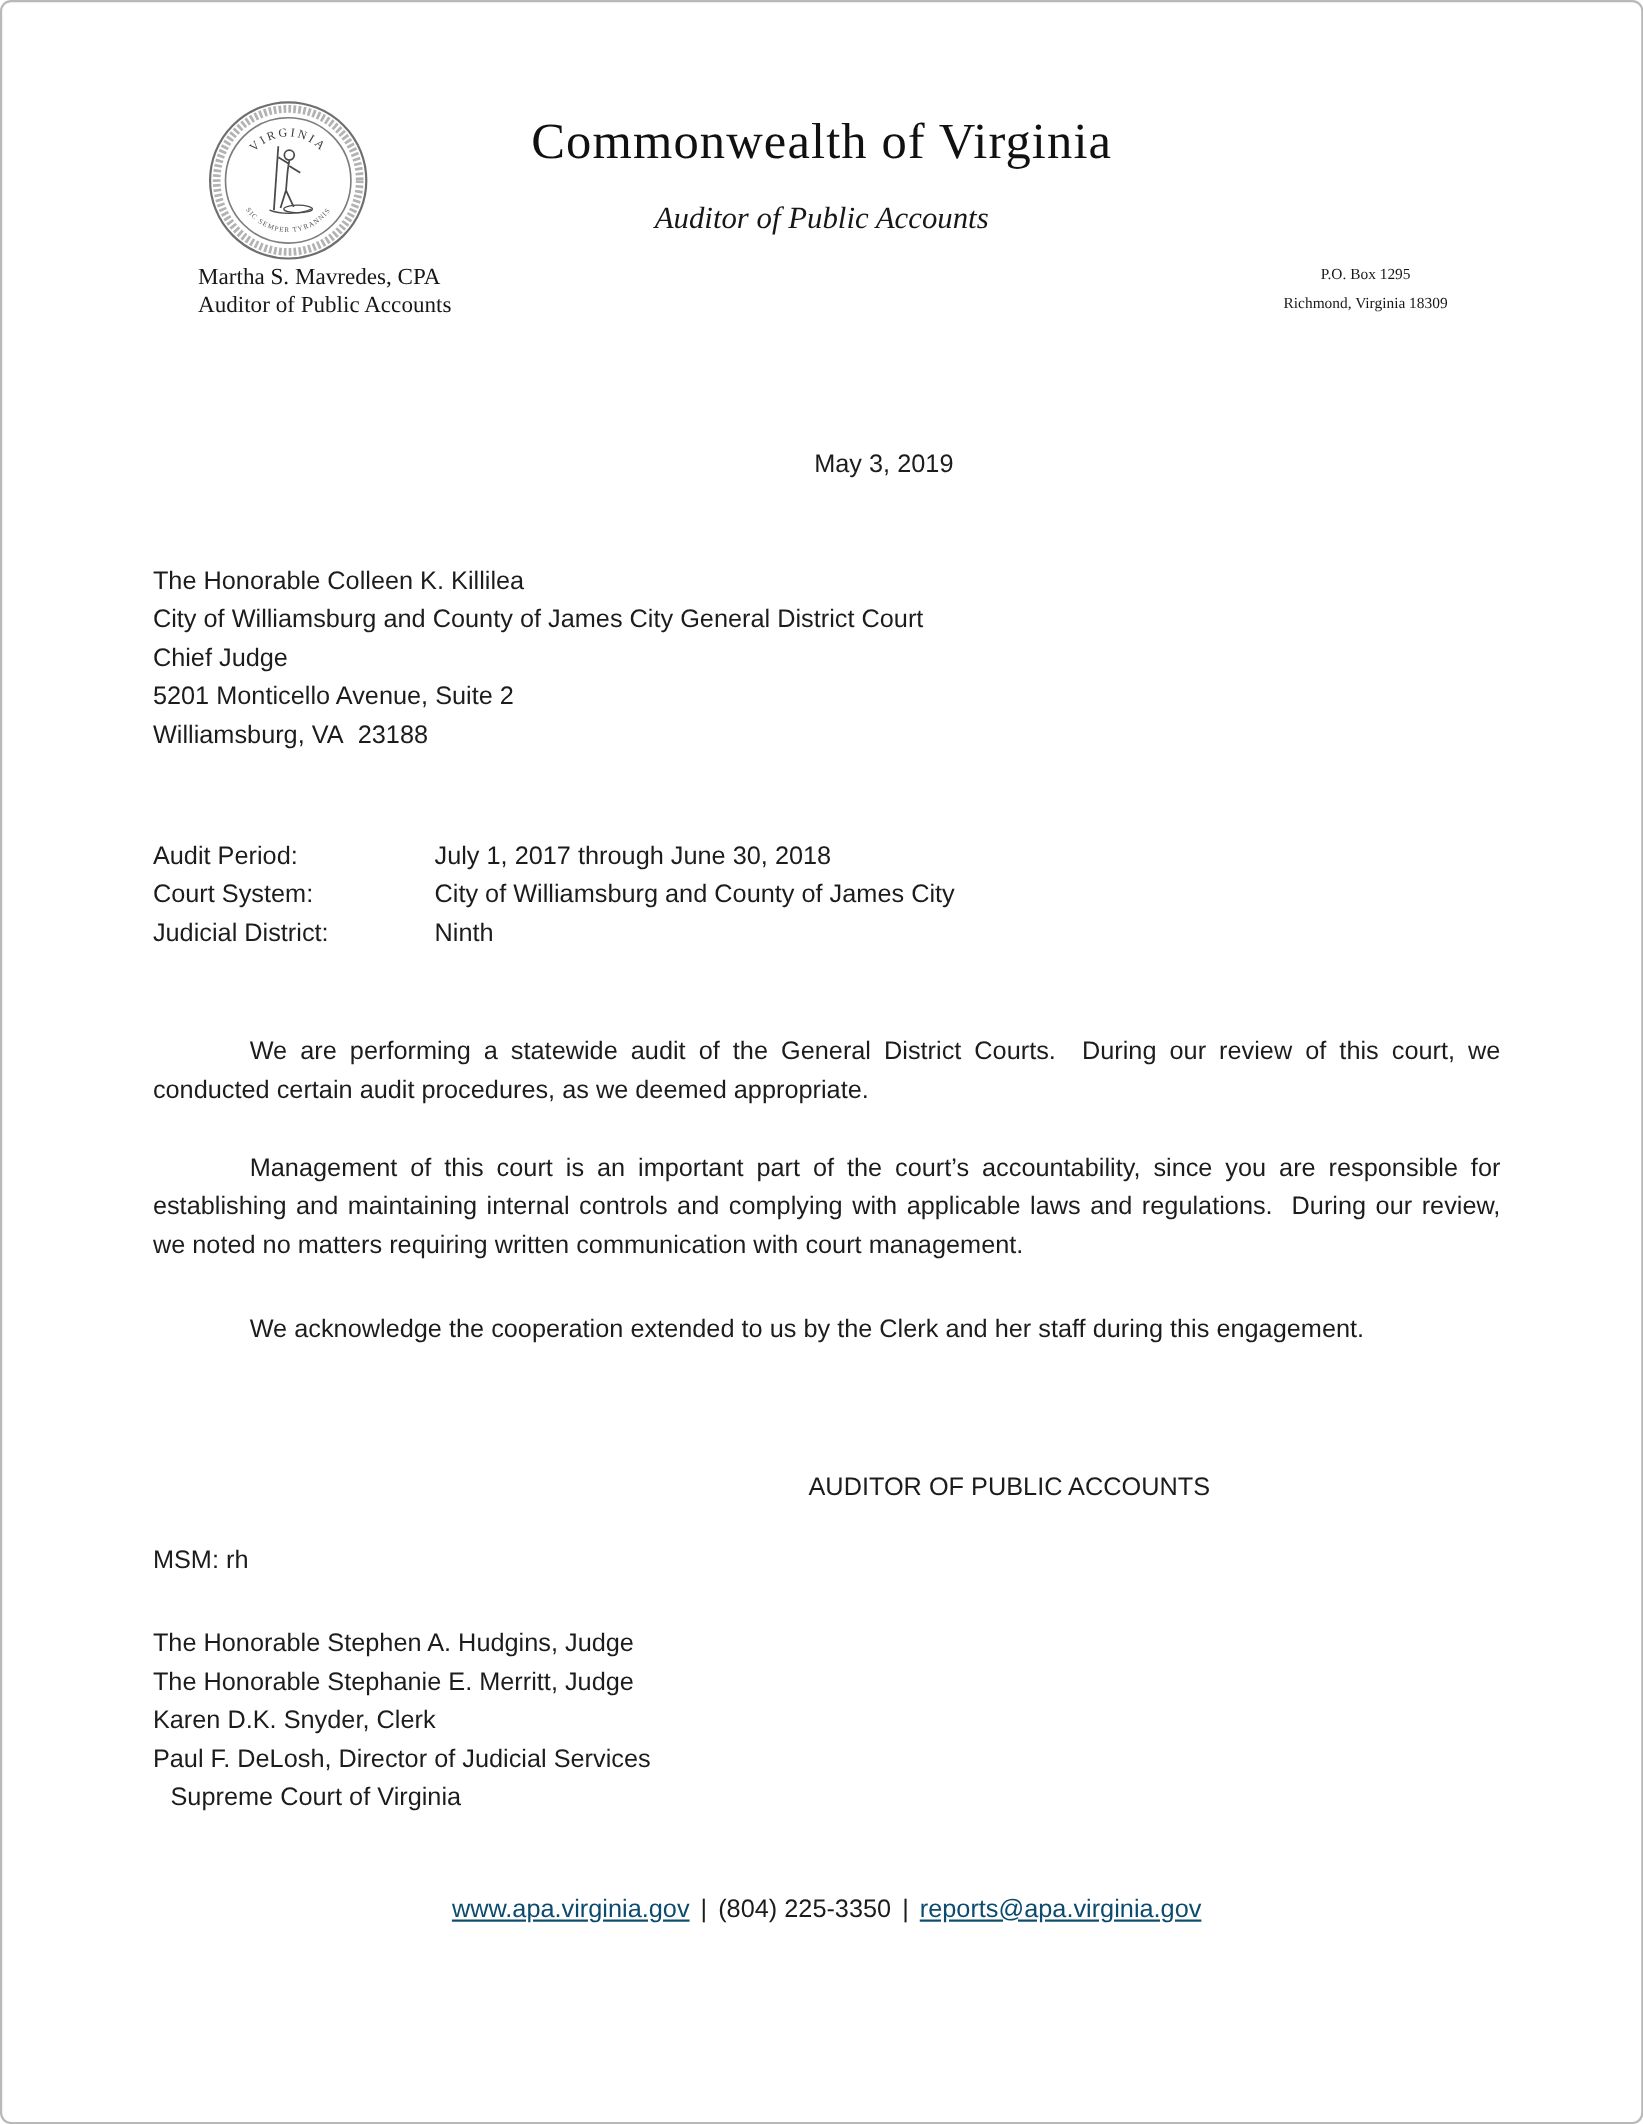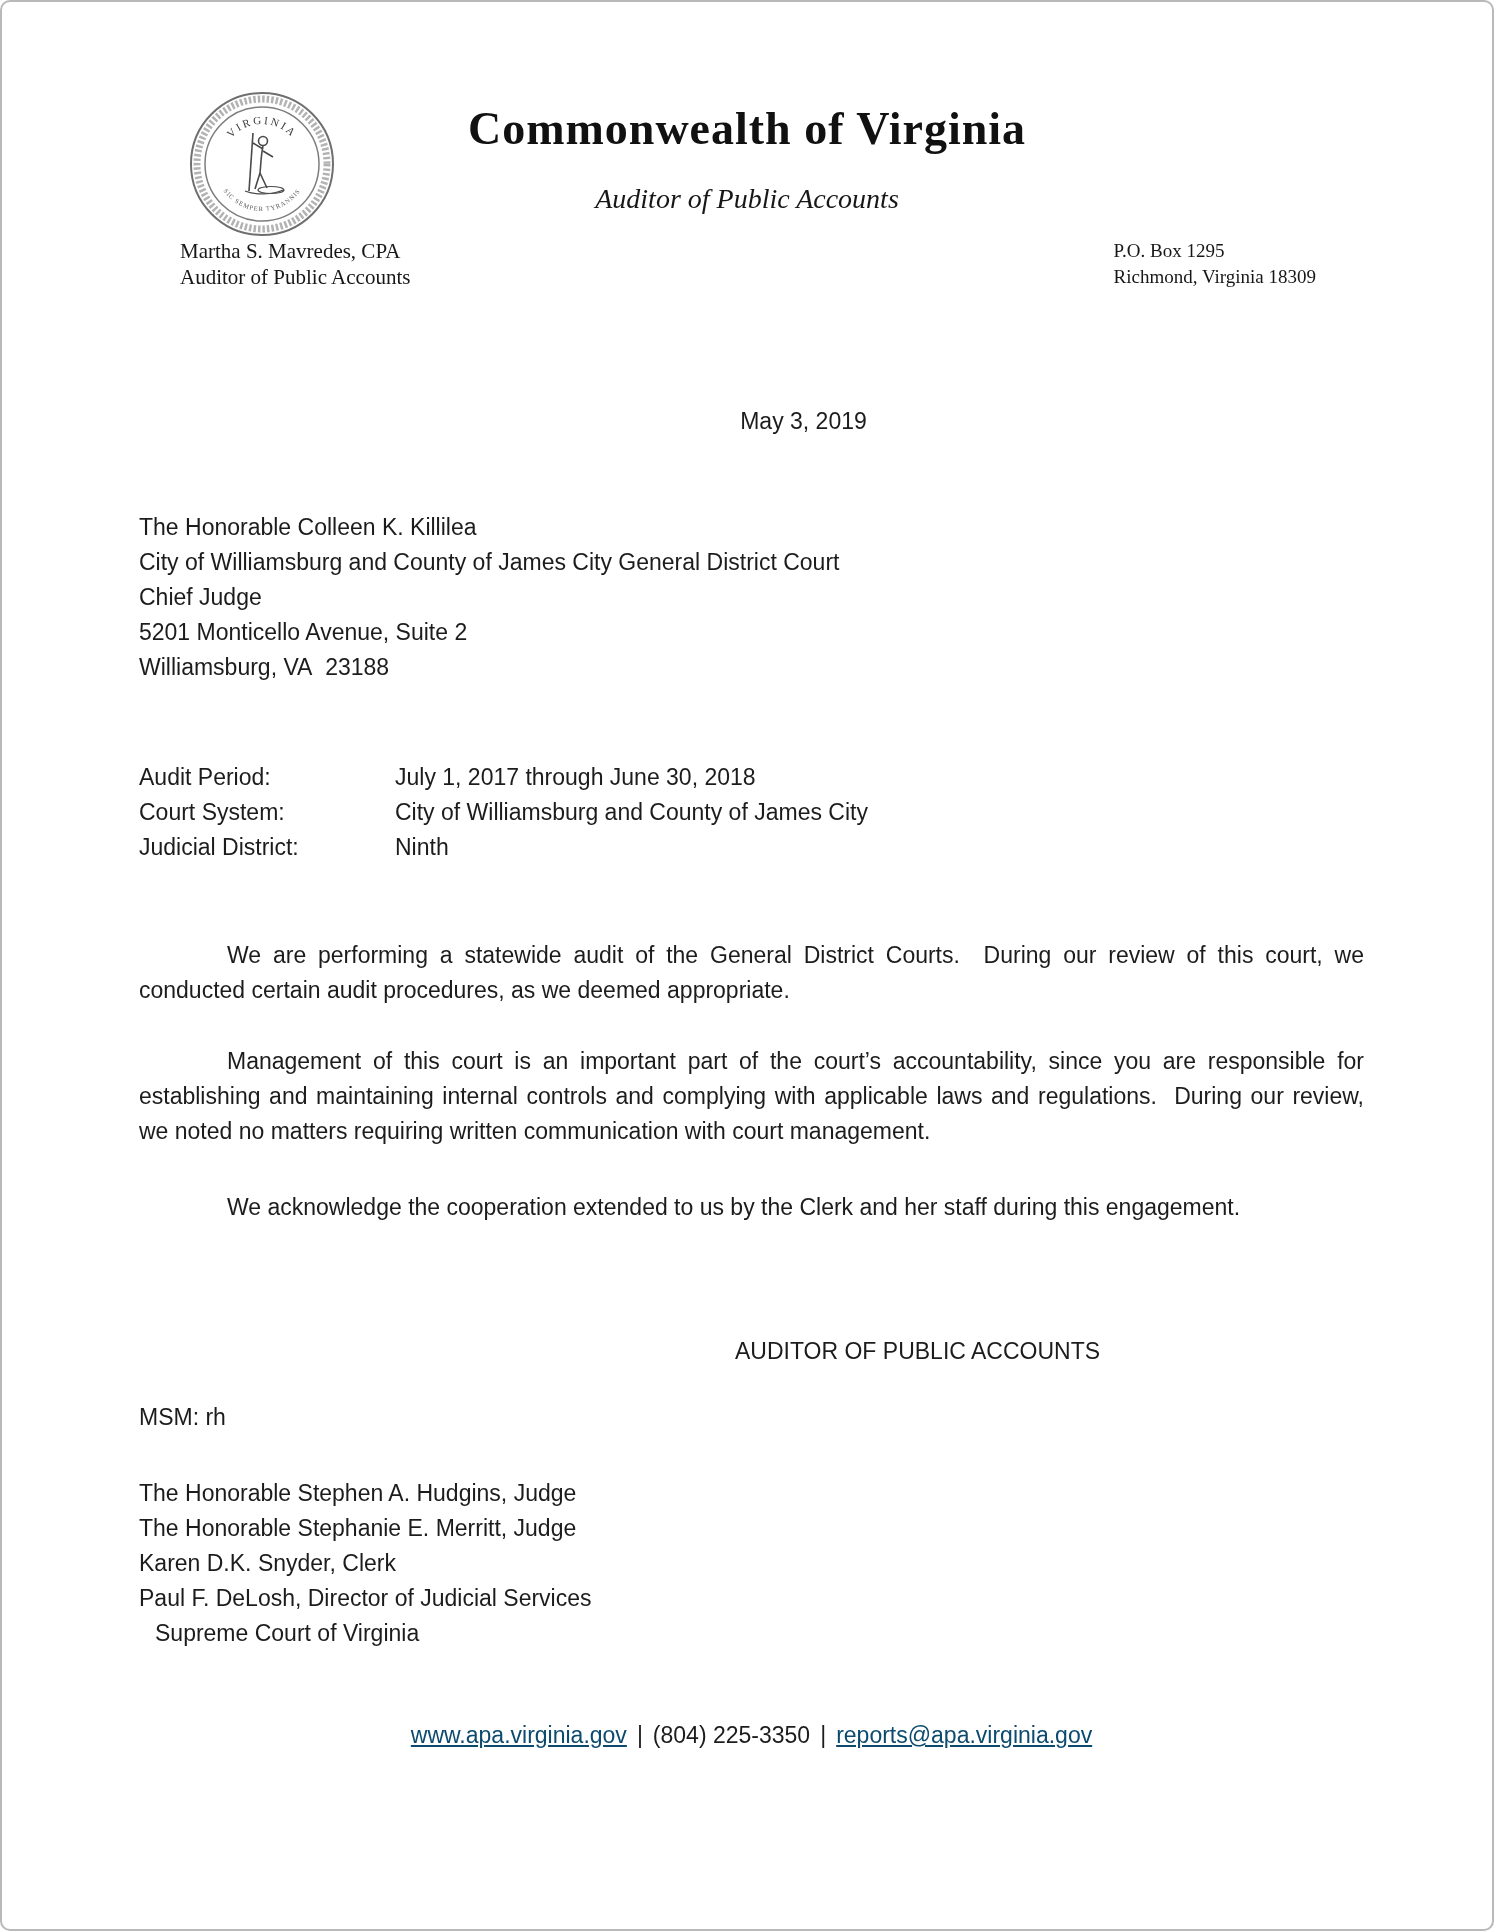--- a/index.html
+++ b/index.html
@@ -24,21 +24,21 @@
     width: 146px;
     height: 146px;
   }
   .lh-title {
     position: absolute;
     top: 100px;
     left: 0;
     width: 100%;
     text-align: center;
     font-family: "Liberation Serif", "DejaVu Serif", serif;
-    font-weight: bold;
+    font-weight: normal;
     font-size: 46px;
     line-height: 54px;
     color: #111;
     letter-spacing: 1px;
   }
   .lh-subtitle {
     position: absolute;
     top: 180px;
     left: 0;
     width: 100%;
@@ -55,23 +55,23 @@
     left: 178px;
     font-family: "Liberation Serif", "DejaVu Serif", serif;
     font-size: 21px;
     line-height: 26px;
     color: #171717;
   }
   .lh-right {
     position: absolute;
     top: 236px;
     right: 176px;
-    text-align: left;
-    font-family: "Liberation Serif", "DejaVu Serif", serif;
-    font-size: 19px;
+    text-align: center;
+    font-family: "Liberation Serif", "DejaVu Serif", serif;
+    font-size: 14px;
     line-height: 26px;
     color: #171717;
   }
 
   
   .letter-body {
     position: absolute;
     top: 402px;
     left: 137px;
     width: 1225px;

